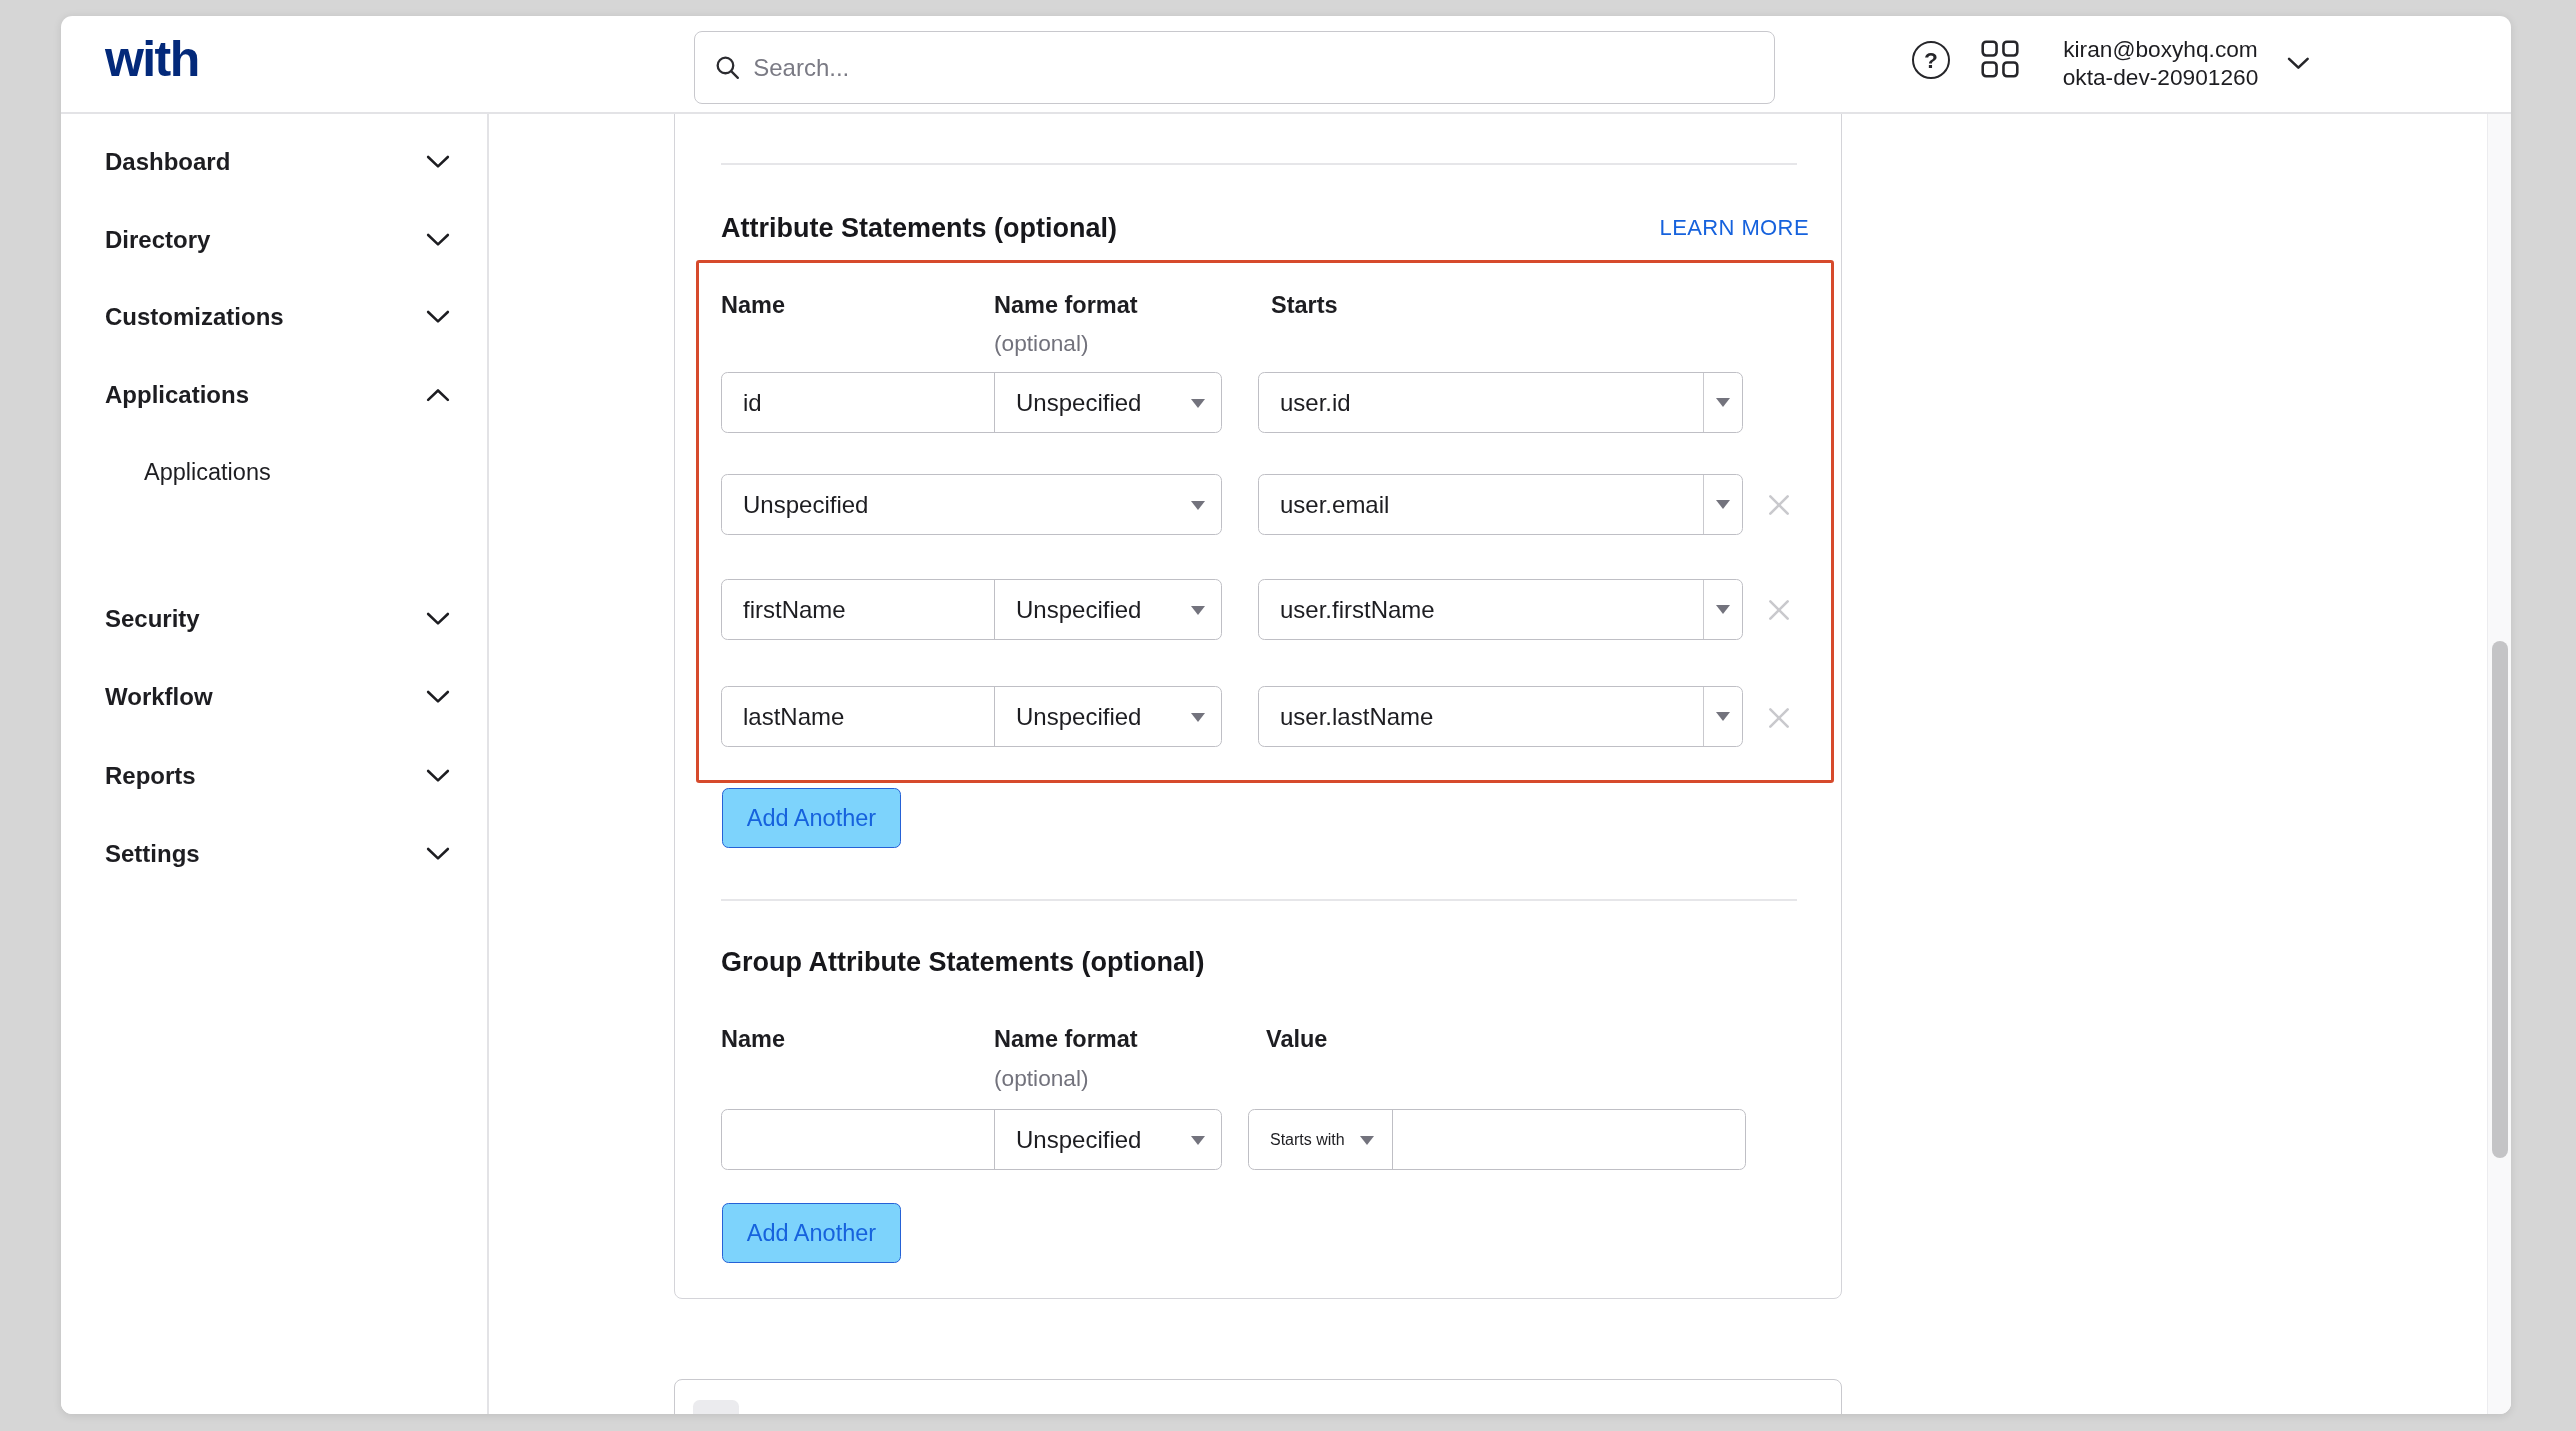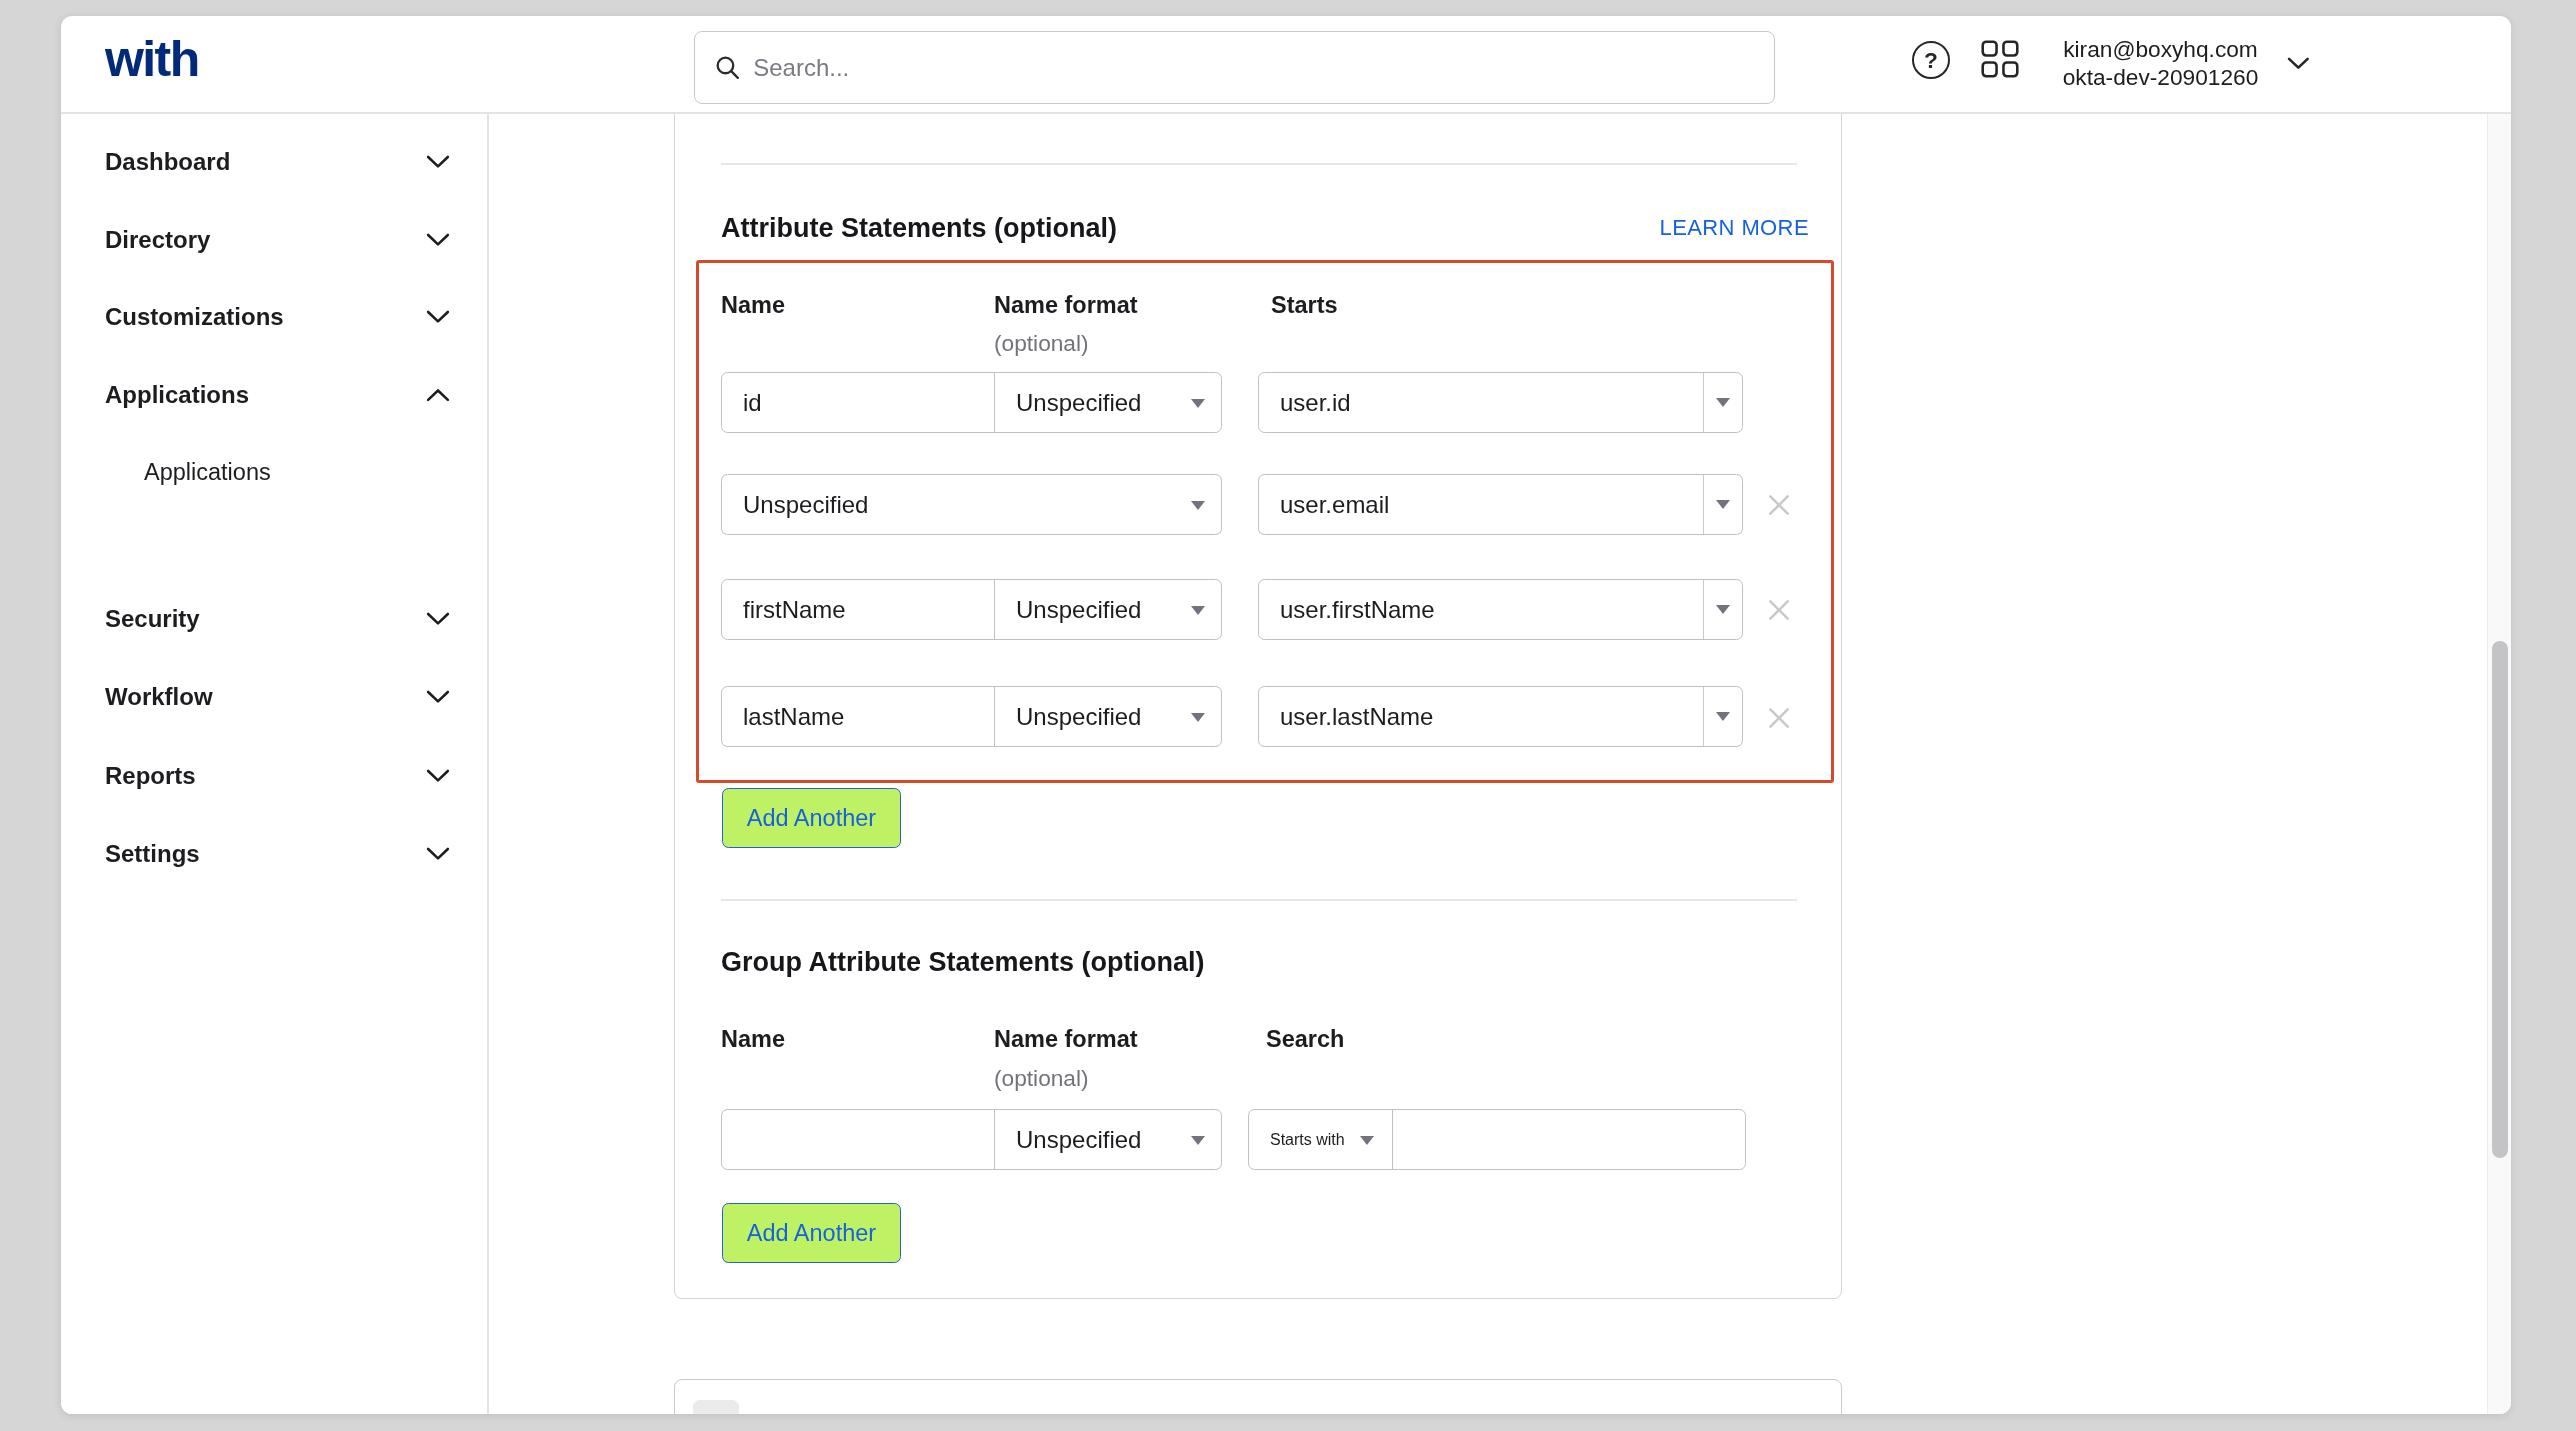--- a/index.html
+++ b/index.html
@@ -116,21 +116,21 @@
     border: none; outline: none; width: 447px; padding: 0 21px;
     font-family: "Liberation Sans", sans-serif; font-size: 24px; color: #1d1d21; background: transparent;
   }
   .value-combo .arrow-cell {
     width: 39px; border-left: 1.6px solid #c9c9ce;
     display: flex; align-items: center; justify-content: center; cursor: pointer;
   }
   .delete-x { position: absolute; left: 1091px; cursor: pointer; }
   .add-btn {
     position: absolute; left: 47px; width: 179px; height: 60px;
-    background: #bef264; border: 1.6px solid #2561d6; border-radius: 6.5px;
+    background: #7dd3fc; border: 1.6px solid #2561d6; border-radius: 6.5px;
     color: #1662dd; font-family: "Liberation Sans", sans-serif;
     font-size: 23.5px; font-weight: 500; cursor: pointer;
   }
   
   .filter-pair {
     position: absolute; left: 573px; width: 498px; height: 61px;
     border: 1.6px solid #bfbfc5; border-radius: 6.5px; background: #fff; display: flex;
   }
   .filter-pair .filter-sel {
     width: 226px; border-right: 1.6px solid #bfbfc5; position: relative;
@@ -349,21 +349,21 @@
 
       <button class="add-btn" style="top:689px">Add Another</button>
 
       <div class="card-divider" style="top:800px"></div>
 
       <h2 class="section-title" style="top:848px">Group Attribute Statements (optional)</h2>
 
       <div class="col-header" style="left:46px; top:927px">Name</div>
       <div class="col-header" style="left:319px; top:927px">Name format</div>
       <div class="col-note" style="left:319px; top:966px">(optional)</div>
-      <div class="col-header" style="left:591px; top:927px">Search</div>
+      <div class="col-header" style="left:591px; top:927px">Value</div>
 
       <div>
         <div class="pair" style="top:1010px">
           <div class="name-part">
             <input type="text" value="" style="">
           </div>
           <div class="format-part">
             <span class="sel-text">Unspecified</span>
             <span class="caret"></span>
           </div>

